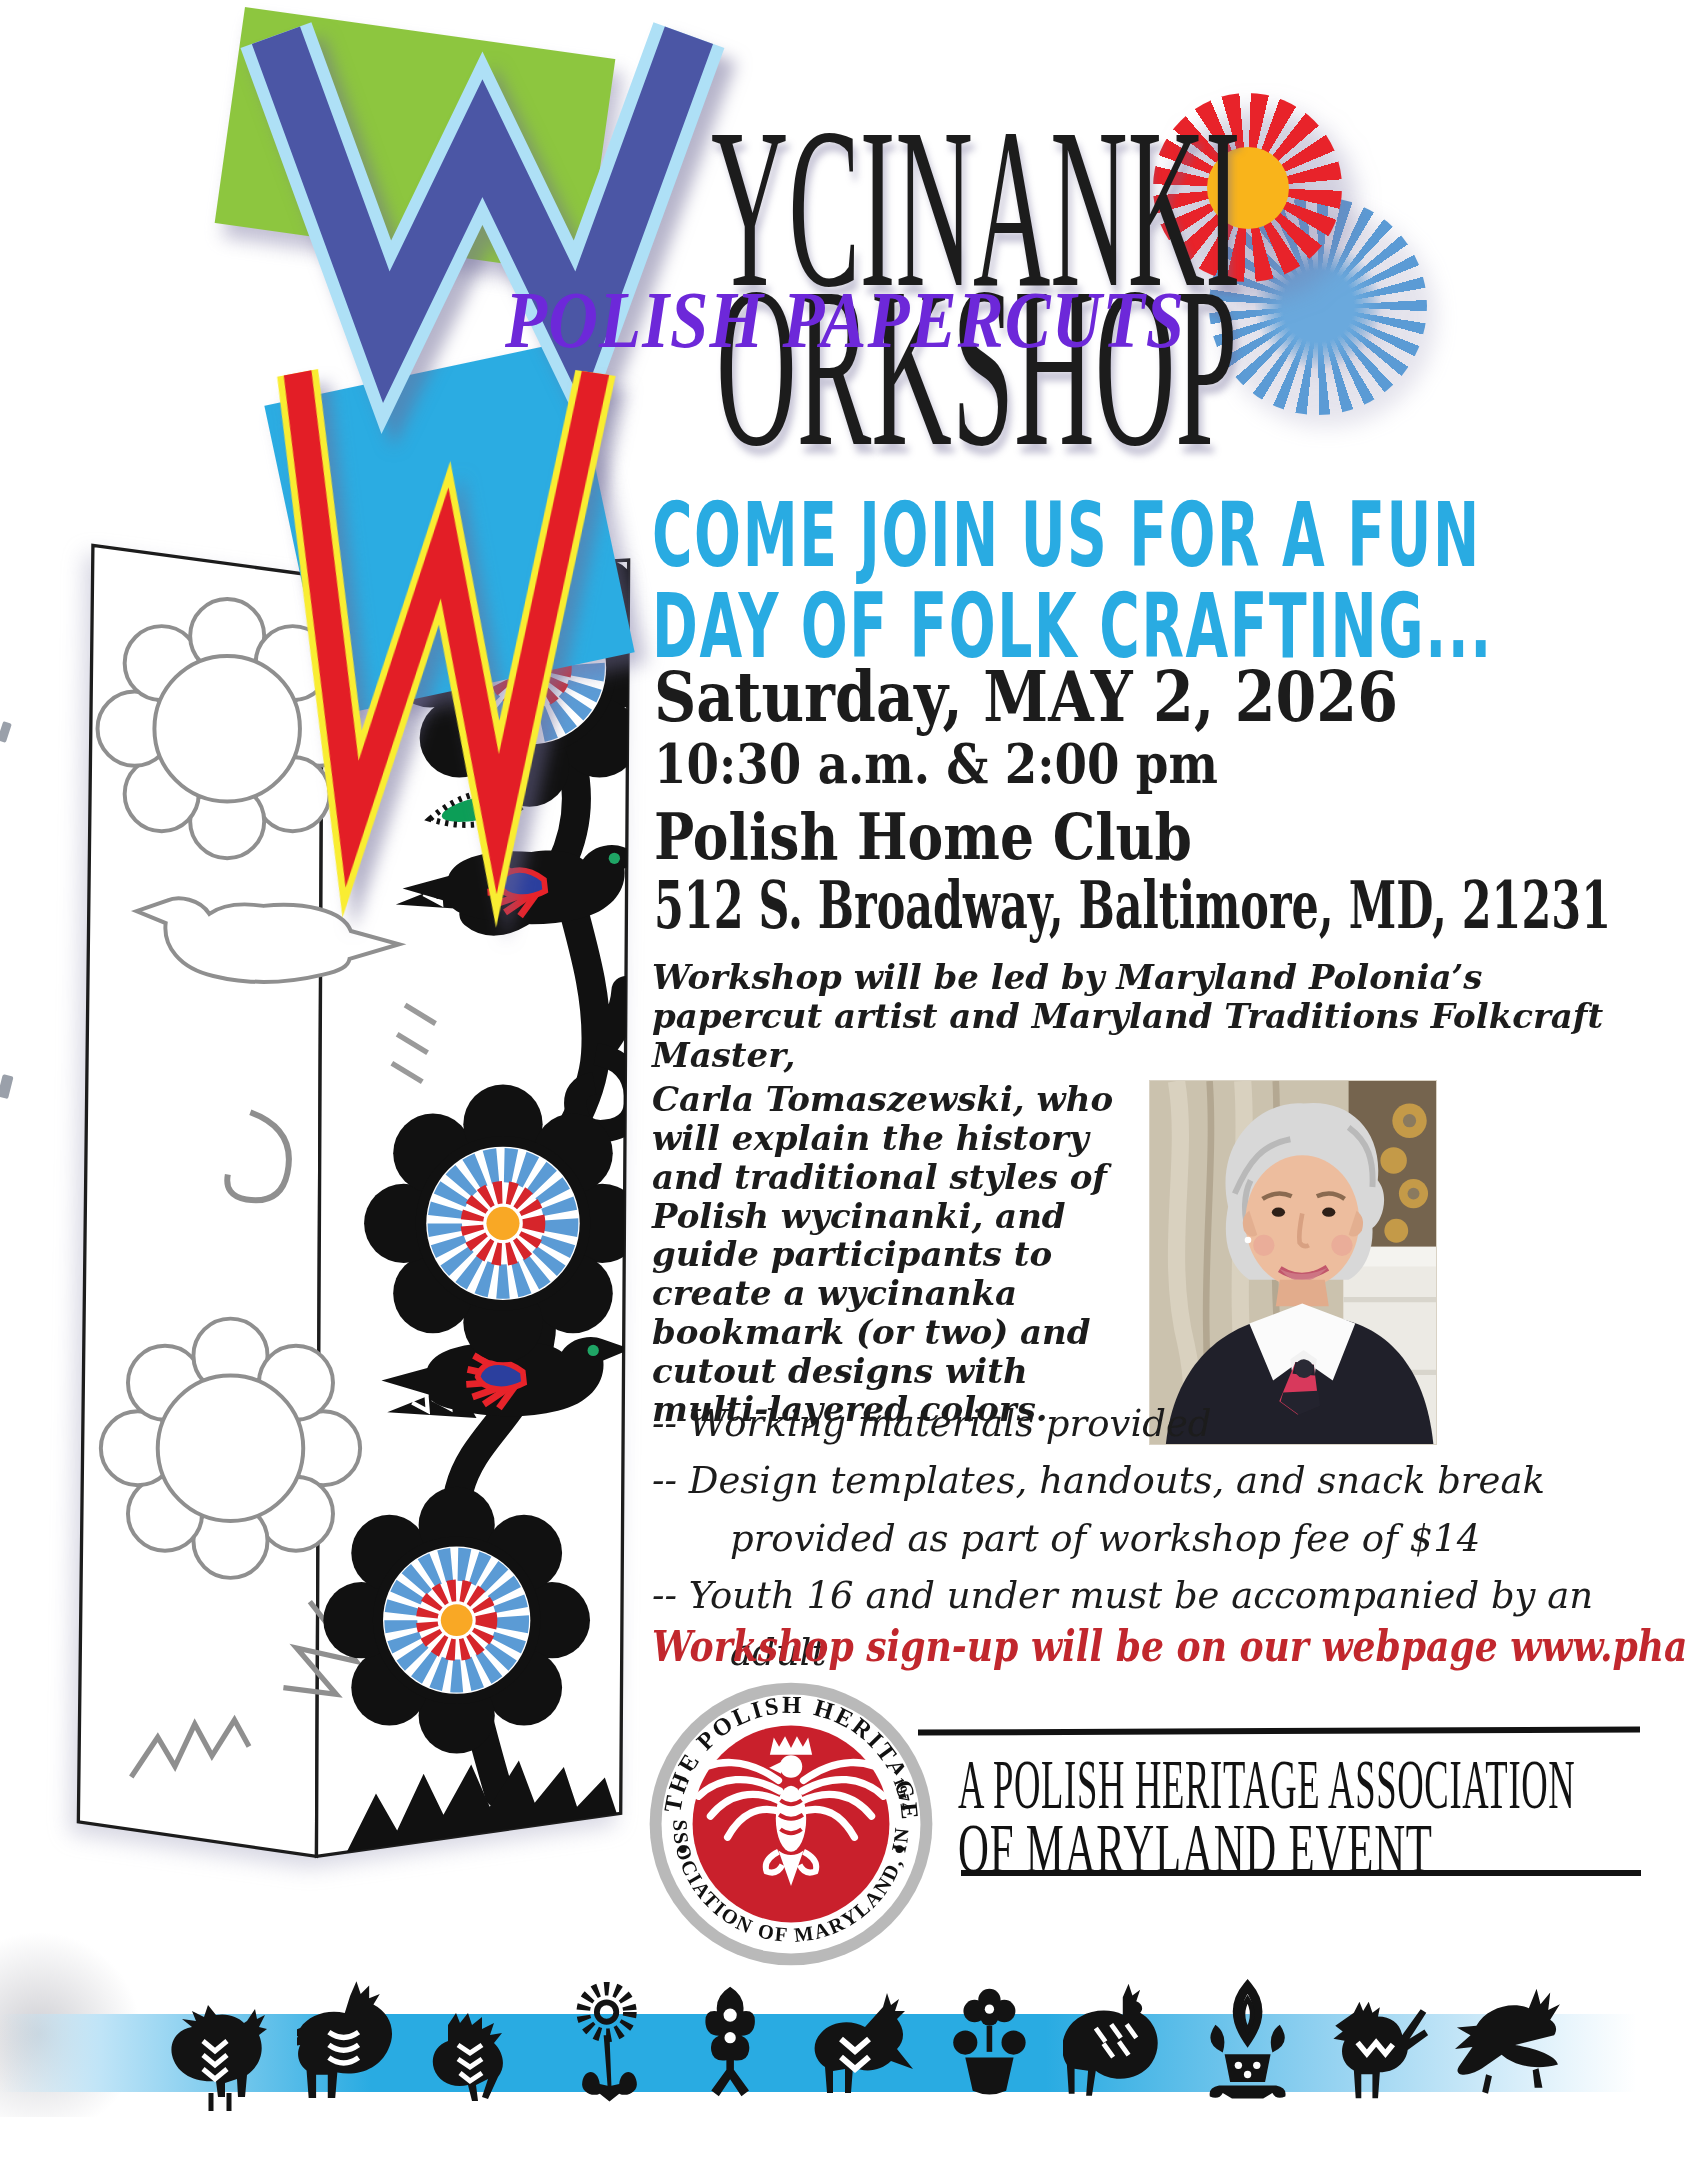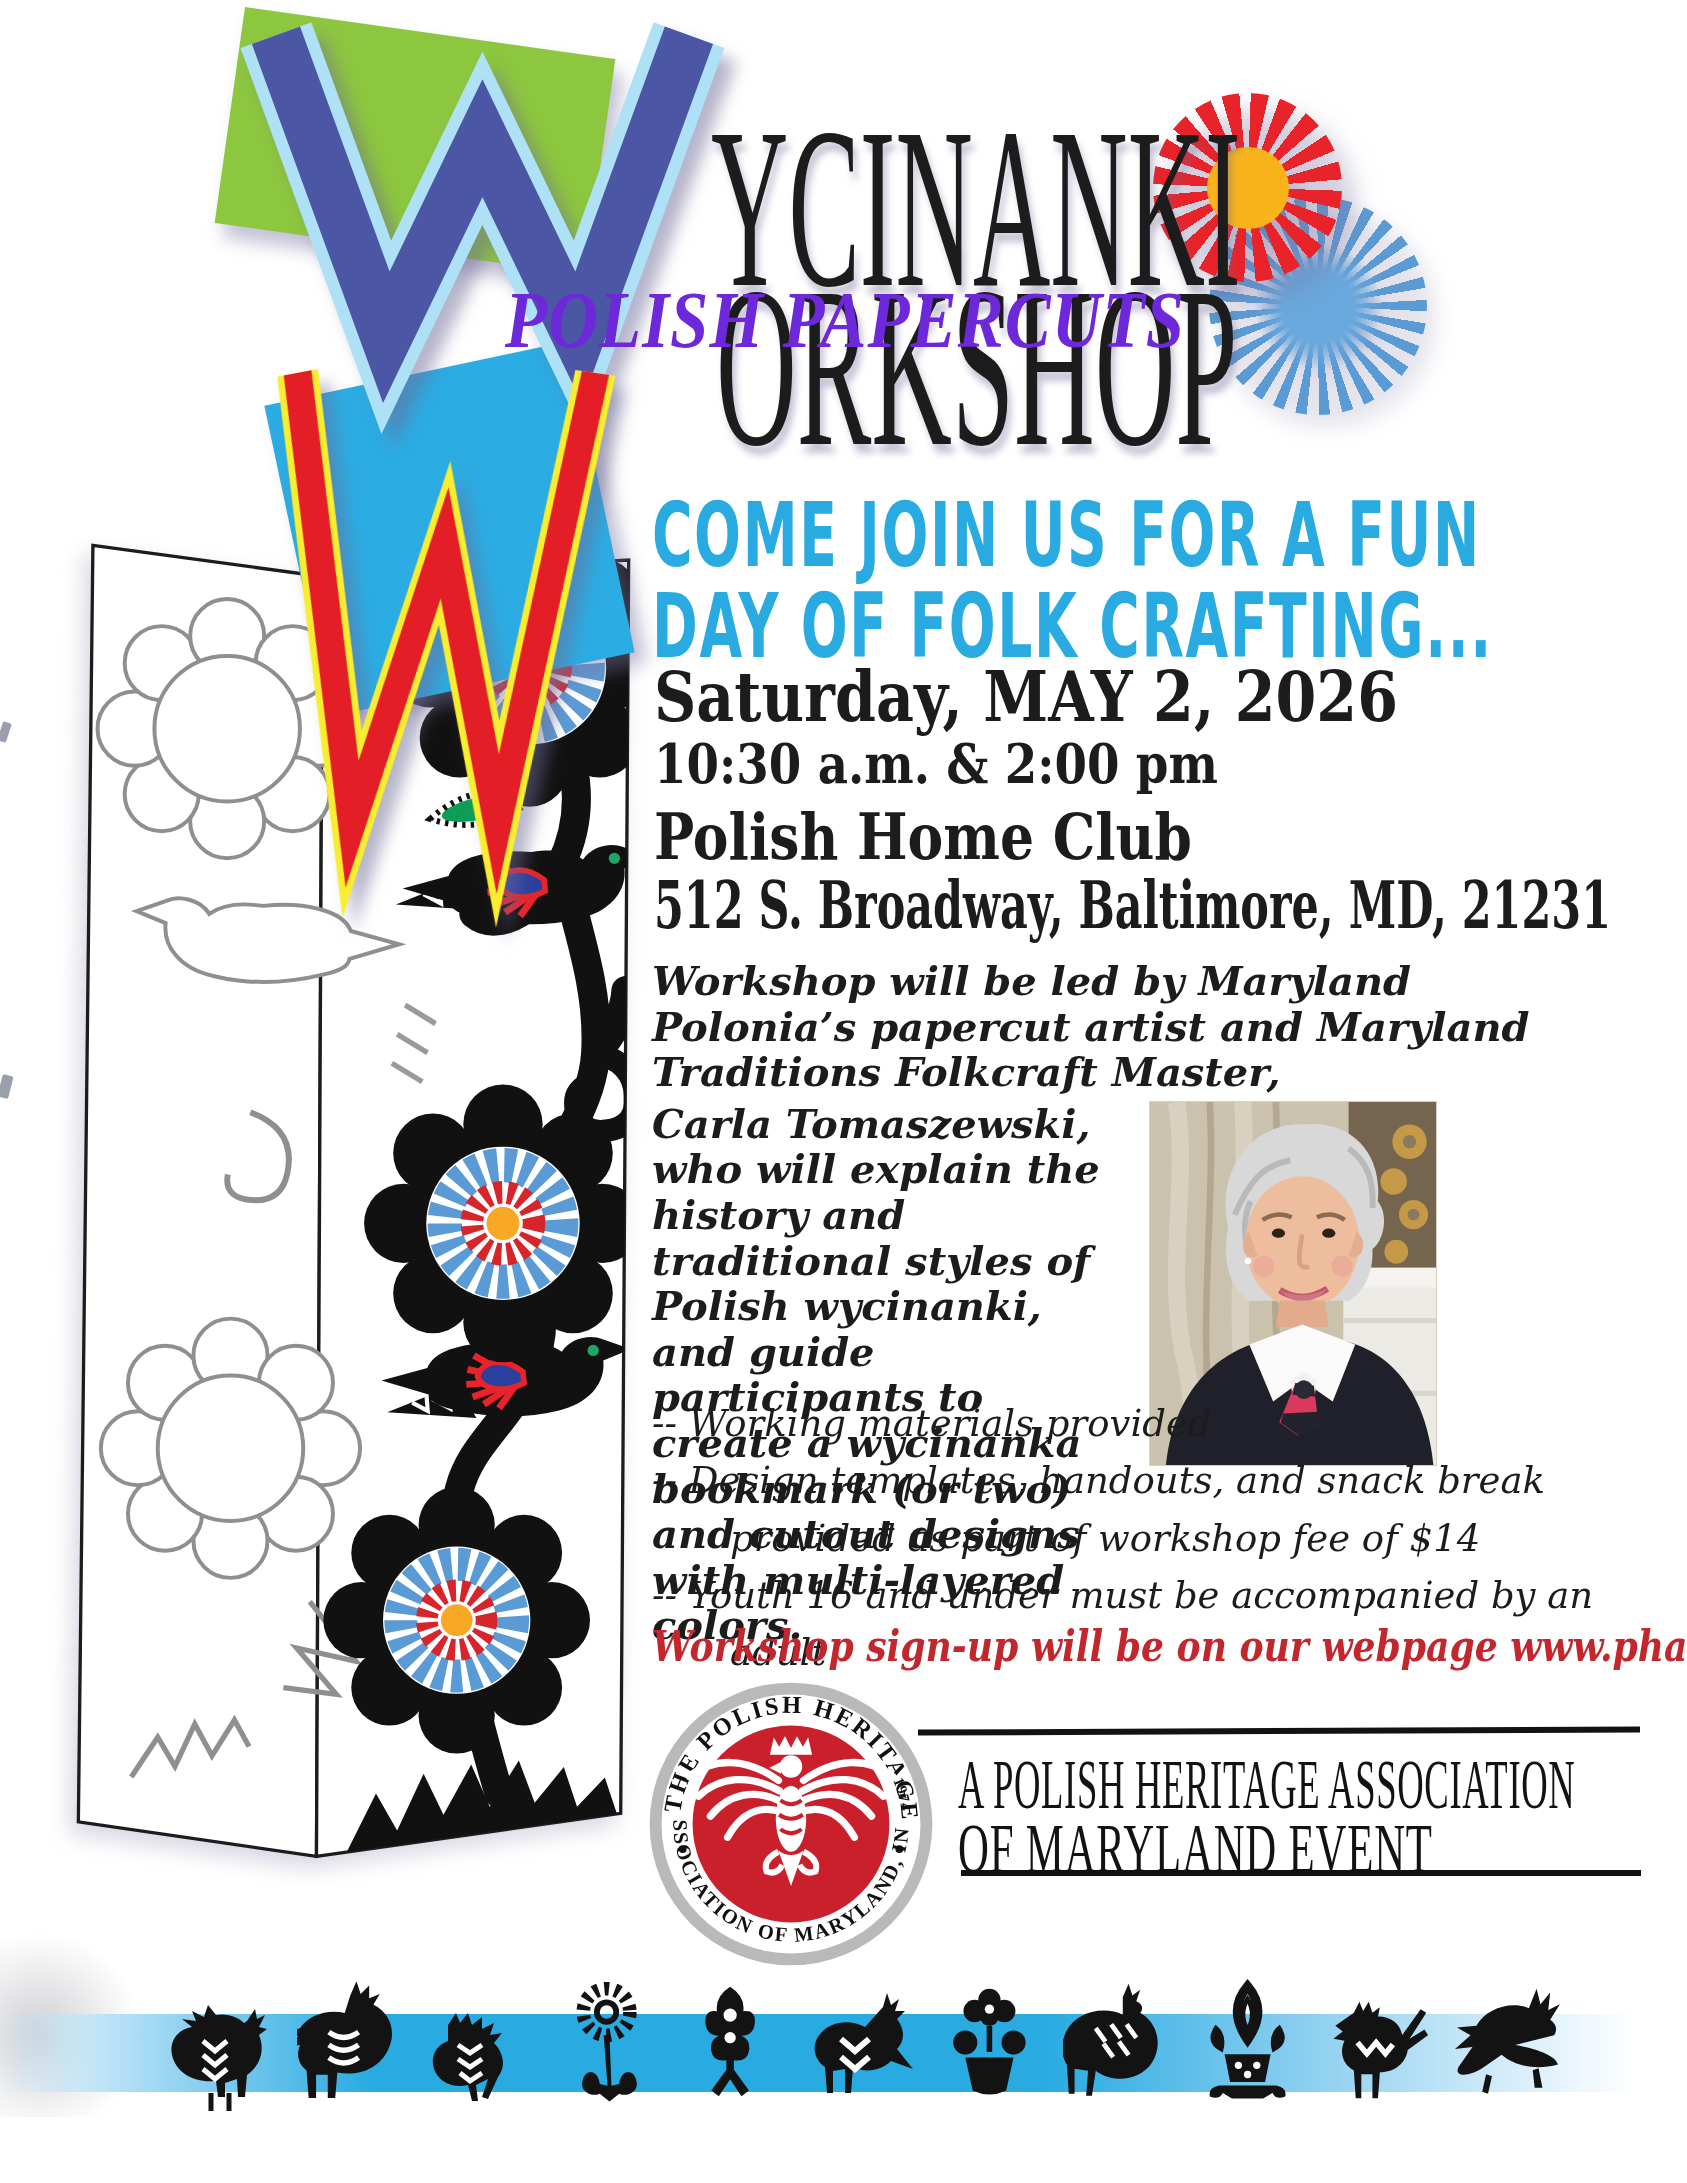--- a/index.html
+++ b/index.html
@@ -43,21 +43,21 @@
   .tag1{left:652px;top:491px;}
   .tag2{left:652px;top:582px;}
   .event-line{font-family:"DejaVu Serif", serif;font-weight:bold;line-height:1;z-index:6;}
   .ev-date{left:654px;top:662px;font-size:69px;}
   .ev-time{left:654px;top:736px;font-size:55px;}
   .ev-venue{left:654px;top:806px;font-size:63px;}
   .ev-addr{left:654px;top:873px;font-size:65px;}
 
   
   .about{left:652px;top:958px;width:956px;font-family:"DejaVu Serif", serif;
-    font-weight:bold;font-style:italic;font-size:40px;line-height:1.14;z-index:6;}
+    font-weight:bold;font-style:italic;font-size:34px;line-height:1.14;z-index:6;}
   .about-row{display:flex;align-items:flex-start;margin-top:6px;}
   .about-body{width:476px;}
   .photo{margin-left:auto;margin-right:173px;width:286px;height:363px;}
   .photo svg{width:100%;height:100%;display:block;border:0.7px solid #d9d2c4;}
   .bullets{left:652px;top:1395px;width:978px;margin:0;padding:0;list-style:none;
     font-family:"DejaVu Serif", serif;font-weight:normal;font-style:italic;font-size:37px;line-height:1.55;z-index:6;}
   .bullets li{padding-left:78px;text-indent:-78px;}
   .signup{left:652px;top:1626px;font-family:"DejaVu Serif", serif;font-weight:bold;font-style:italic;
     font-size:42px;line-height:1;color:#c1272d;z-index:6;}
 

